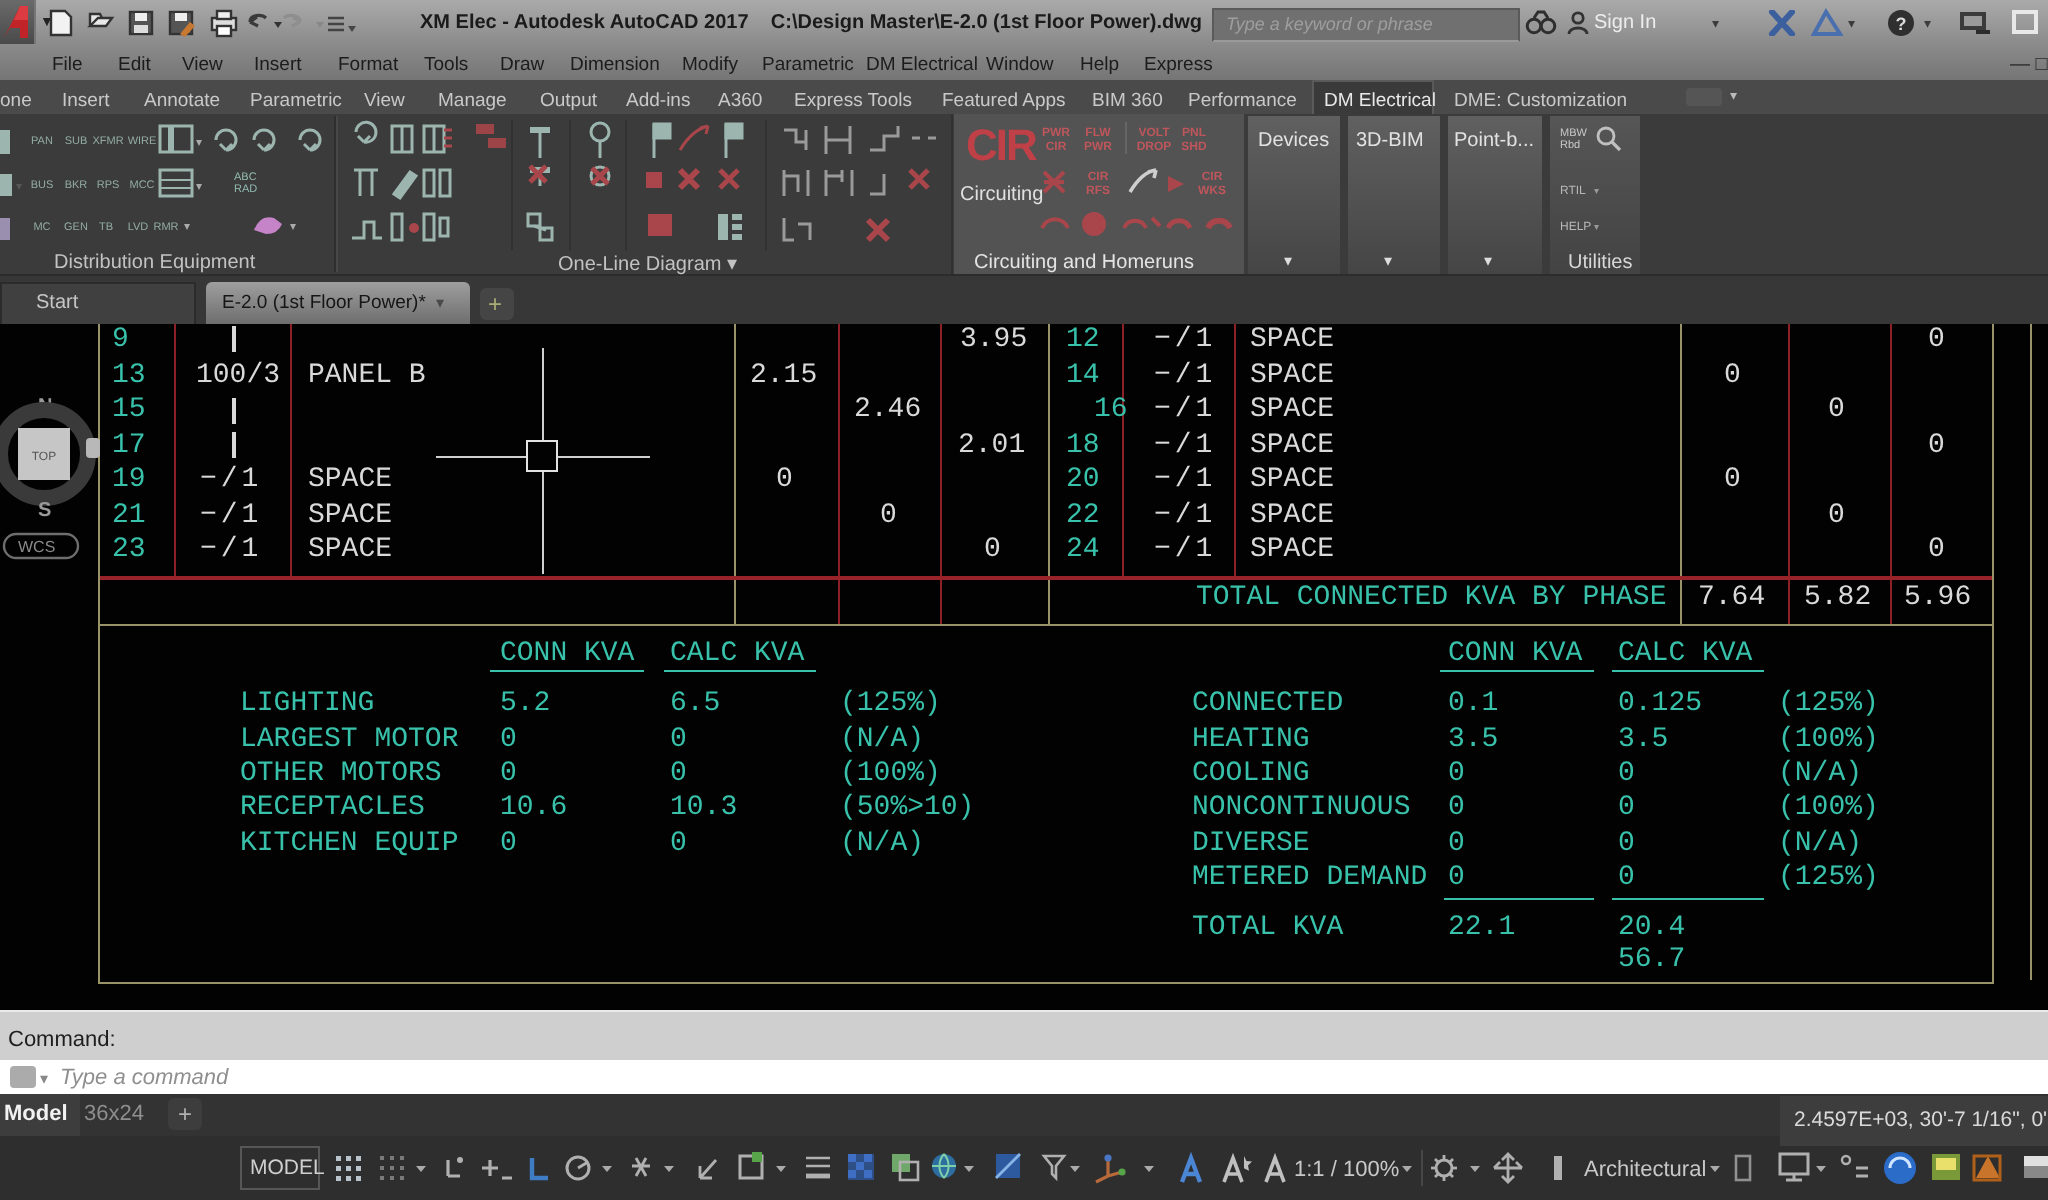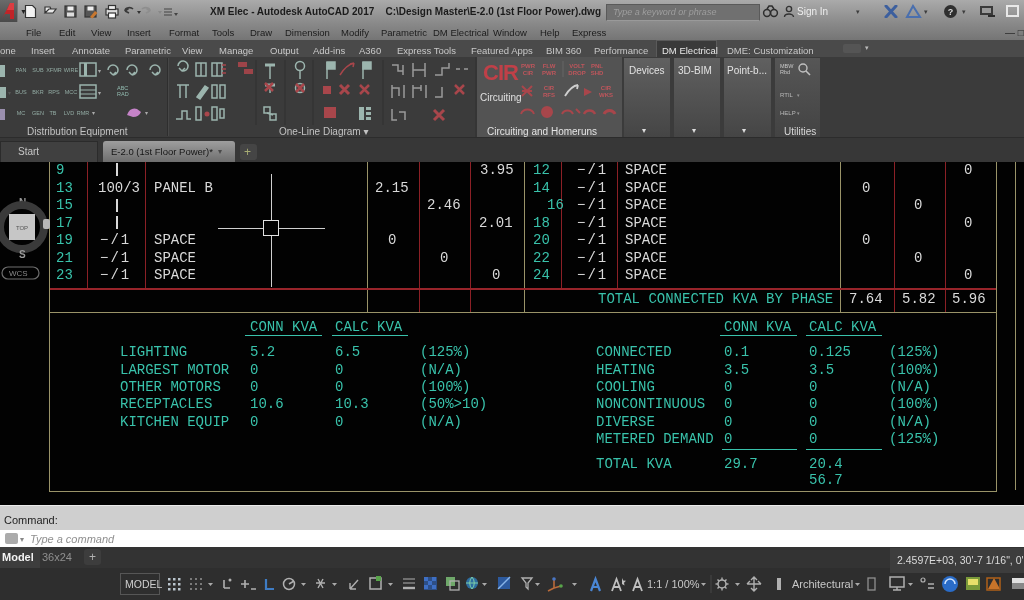--- a/index.html
+++ b/index.html
@@ -448,21 +448,21 @@
   <div class="m teal" style="left:809px;top:432px;">0</div>
   <div class="m teal" style="left:889px;top:345px;">(125%)</div>
   <div class="m teal" style="left:889px;top:363px;">(100%)</div>
   <div class="m teal" style="left:889px;top:380px;">(N/A)</div>
   <div class="m teal" style="left:889px;top:397px;">(100%)</div>
   <div class="m teal" style="left:889px;top:415px;">(N/A)</div>
   <div class="m teal" style="left:889px;top:432px;">(125%)</div>
   <div class="hl" style="left:722px;top:449px;width:75px;background:#39c2ab;"></div>
   <div class="hl" style="left:806px;top:449px;width:76px;background:#39c2ab;"></div>
   <div class="m teal" style="left:596px;top:457px;">TOTAL KVA</div>
-  <div class="m teal" style="left:724px;top:457px;">29.7</div>
+  <div class="m teal" style="left:724px;top:457px;">22.1</div>
   <div class="m teal" style="left:809px;top:457px;">20.4</div>
   <div class="m teal" style="left:809px;top:473px;">56.7</div>
 
   <div class="abs" style="left:218px;top:228px;width:107px;height:1px;background:#cfcfcf;"></div>
   <div class="abs" style="left:271px;top:174px;width:1px;height:113px;background:#cfcfcf;"></div>
   <div class="abs" style="left:263px;top:220px;width:16px;height:16px;border:1.5px solid #e2e2e2;background:#020202;box-sizing:border-box;"></div>
 
   <svg class="abs" style="left:0px;top:190px" width="50" height="95" viewBox="0 0 50 95">
     <text x="19" y="16" font-size="10" fill="#9a9a9a" font-family="Liberation Sans" font-weight="bold">N</text>
     <circle cx="22" cy="37" r="22" fill="none" stroke="#3a3a3a" stroke-width="8"></circle>

